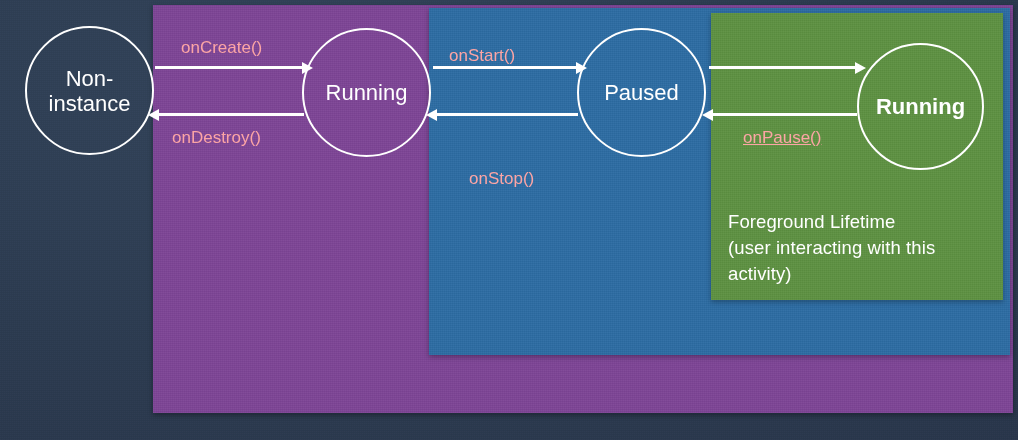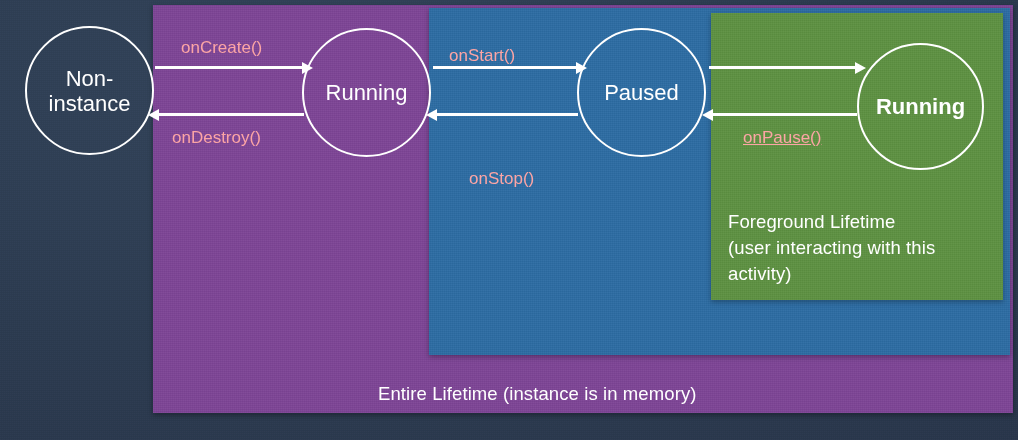--- a/index.html
+++ b/index.html
@@ -170,21 +170,20 @@
 
   <div class="panel" id="panel-entire"></div>
 
   <div class="panel" id="panel-visible"></div>
 
   <div class="panel" id="panel-foreground"></div>
 
   <div class="caption" id="caption-foreground" style="white-space: pre-line;">Foreground Lifetime
 (user interacting with this
 activity)</div>
-  <div class="caption" id="caption-entire" style="white-space: pre-line;">Entire Lifetime (instance is in memory)</div>
 
   <div class="arrow right" id="arrow-oncreate">
     <span class="head"></span>
   </div>
   <div class="arrow left" id="arrow-ondestroy">
     <span class="head"></span>
   </div>
   <div class="arrow right" id="arrow-onstart">
     <span class="head"></span>
   </div>

